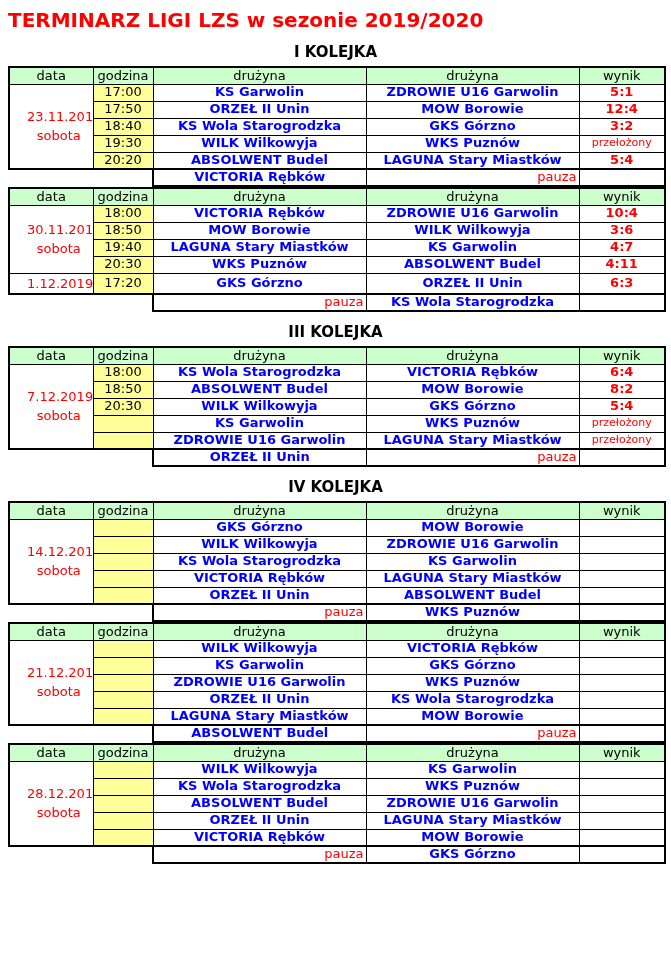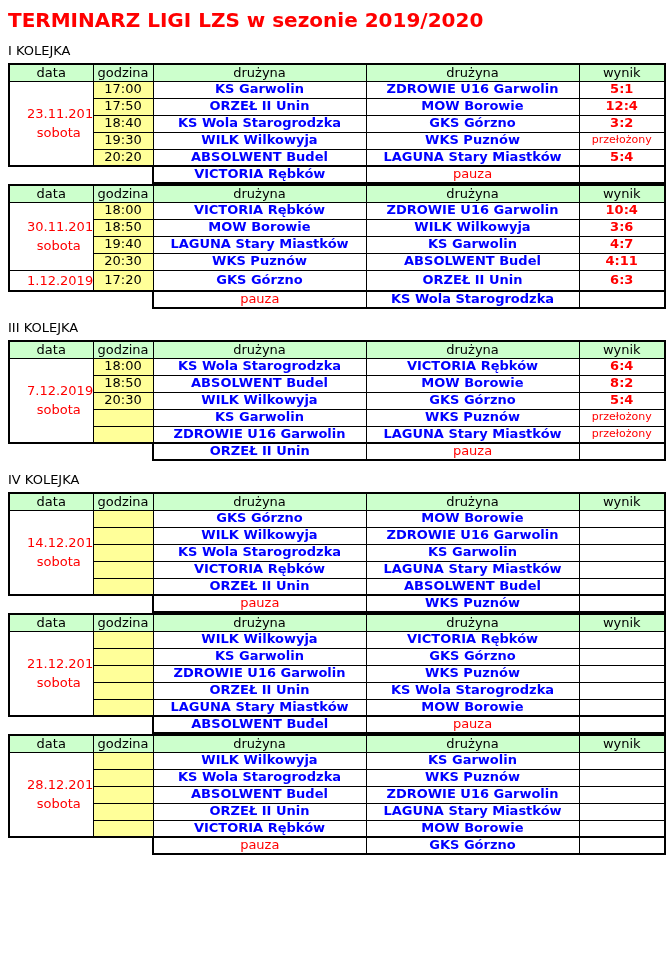--- a/index.html
+++ b/index.html
@@ -21,23 +21,25 @@
   }
   .page-title{
     color:var(--title-red);
     font-weight:bold;
     font-size:20px;
     text-align:left;
     margin:2px 0 0 0;
     letter-spacing:0px;
   }
   .round-title{
-    font-size:13px;
+    text-align:center;
+    font-size:15px;
     color:#000;
     margin:11px 0 5px 0;
+    font-weight:bold;
   }
   table.sched{
     border-collapse:collapse;
     table-layout:fixed;
     width:656px;
   }
   th,td{
     border:1px solid var(--border-black);
     height:17px;
     padding:0 2px;
@@ -54,21 +56,21 @@
   td.date{
     color:var(--date-red);
     line-height:1.5;
     white-space:normal;
     padding-left:17px;
   }
   td.time{background:var(--time-yellow);}
   td.team{color:var(--team-blue);font-weight:bold;}
   td.result{color:var(--score-red);font-weight:bold;}
   td.postponed{color:var(--score-red);font-size:11px;font-weight:normal;}
-  td.pauza{color:var(--score-red);font-weight:normal;}
+  td.pauza{color:var(--score-red);font-weight:normal;text-align:right;}
   td.ghost{border:none;background:transparent;}
   .bt{border-top:2px solid var(--border-black);}
   .bb{border-bottom:2px solid var(--border-black);}
   .bl{border-left:2px solid var(--border-black);}
   .br{border-right:2px solid var(--border-black);}
 </style>
 </head>
 <body>
 
 <div class="page-title">TERMINARZ LIGI LZS w sezonie 2019/2020</div>

